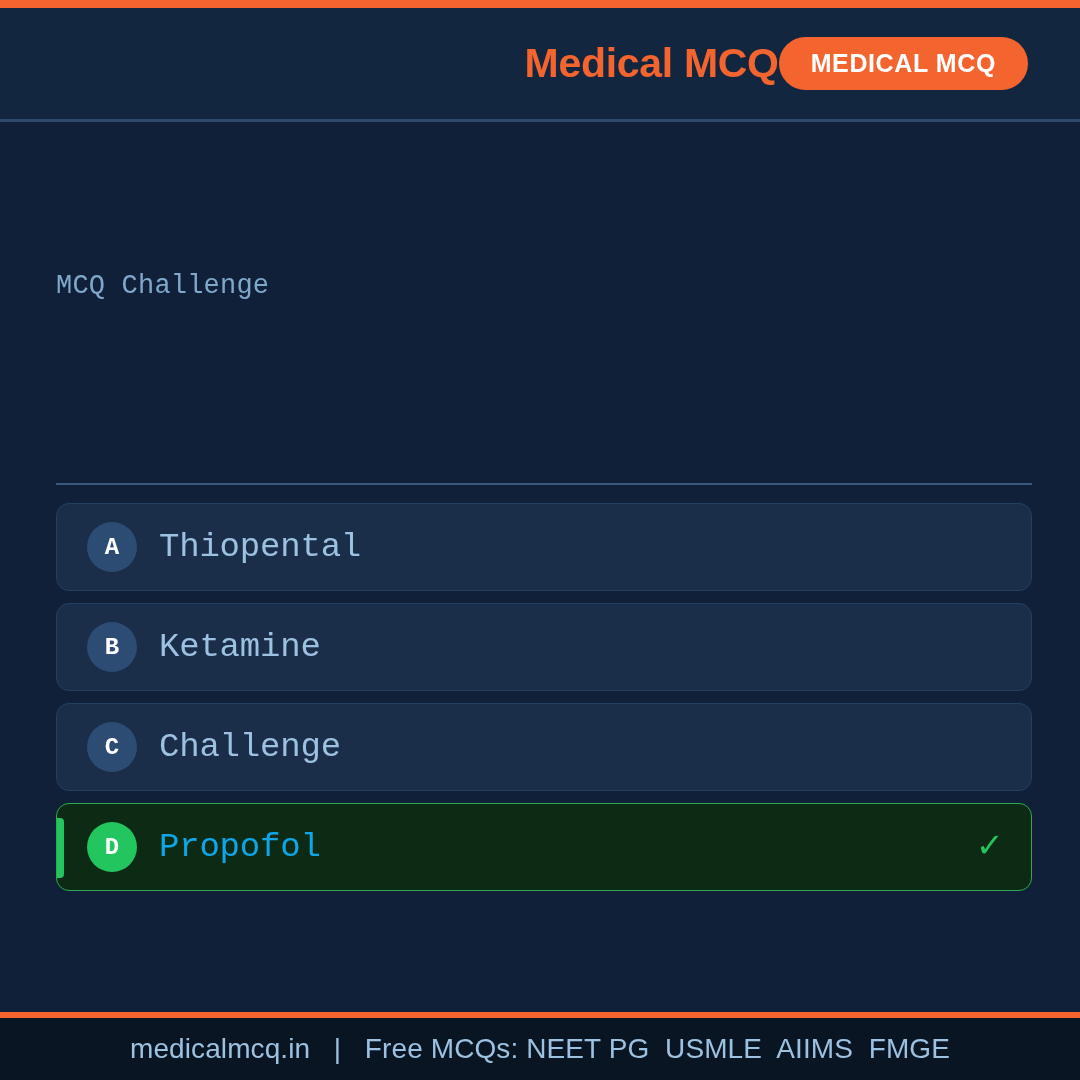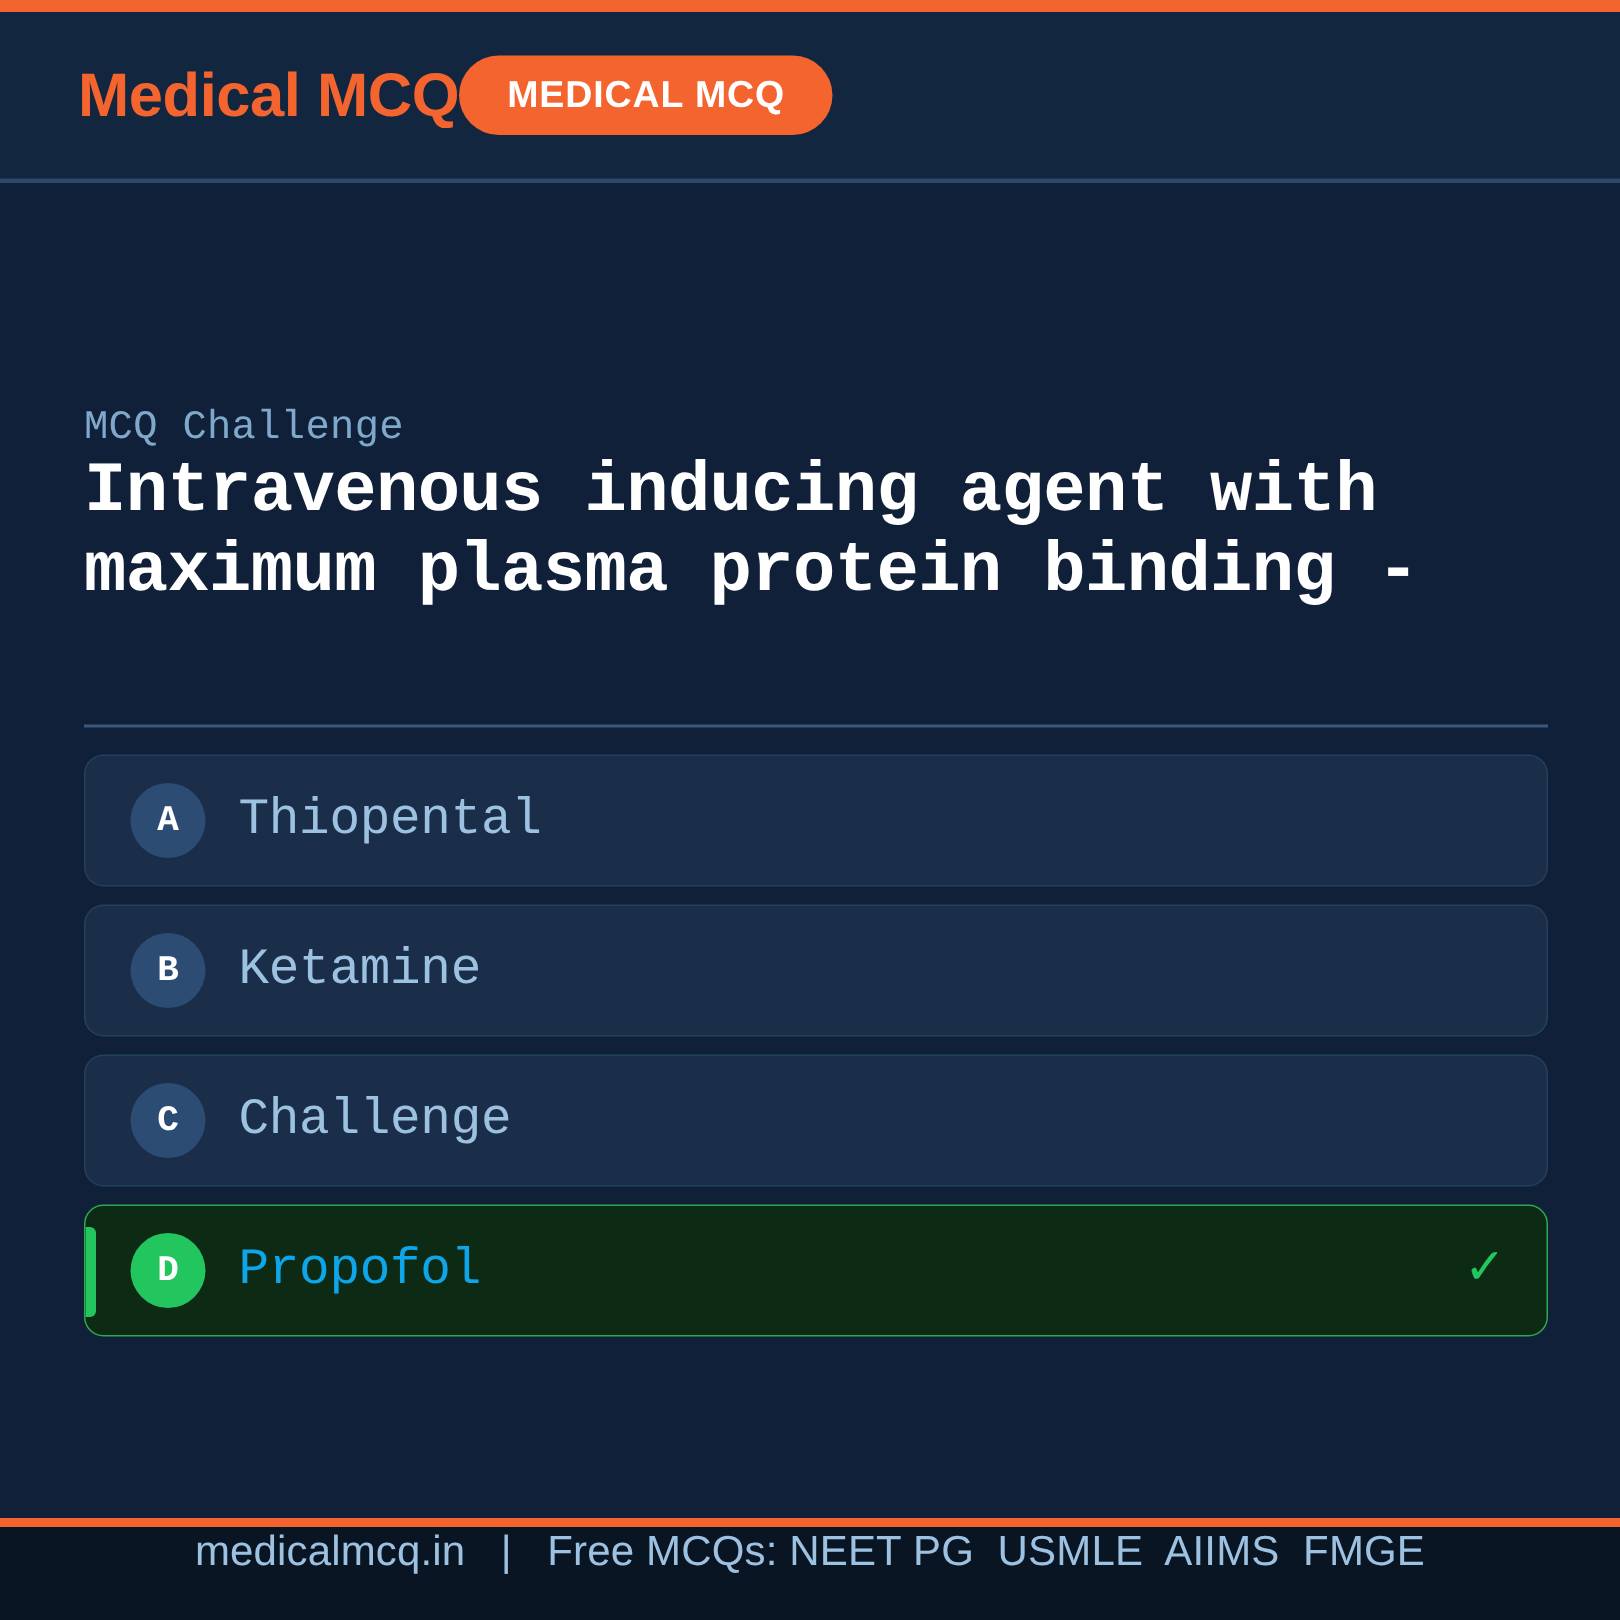--- a/index.html
+++ b/index.html
@@ -28,21 +28,21 @@
   
   .header {
     position: absolute;
     top: 8px; left: 0;
     width: 1080px;
     height: 114px;
     background: #13263f;
     border-bottom: 3px solid #2d4a6d;
     display: flex;
     align-items: center;
-    justify-content: flex-start;
+    justify-content: flex-end;
     padding: 0 52px;
   }
   .brand-block { display: flex; flex-direction: column; justify-content: center; }
   .brand-title {
     font-size: 41px;
     font-weight: bold;
     color: #f4642e;
     line-height: 1.06;
     letter-spacing: -0.3px;
   }
@@ -175,20 +175,21 @@
     height: 6px;
     background: #f4642e;
   }
   .footer {
     position: absolute;
     bottom: 0; left: 0;
     width: 1080px;
     height: 62px;
     background: #0a1524;
     display: flex;
+    align-items: center;
     justify-content: center;
   }
   .footer-text {
     font-size: 28px;
     color: #9dc1e0;
     letter-spacing: 0.1px;
     white-space: pre;
   }
 </style>
 </head>
@@ -198,21 +199,20 @@
 
 <div class="header">
   <div class="brand-block">
     <div class="brand-title">Medical MCQ</div>
   </div>
   <div class="header-badge">MEDICAL MCQ</div>
 </div>
 
 <div class="main">
   <div class="kicker">MCQ Challenge</div>
-  <div class="question">Intravenous inducing agent with maximum plasma protein binding -</div>
   <div class="divider"></div>
 
   <div class="options">
 
     <div class="option">
       <div class="badge">A</div>
       <div class="option-text">Thiopental</div>
       <div class="tick"></div>
     </div>
 

